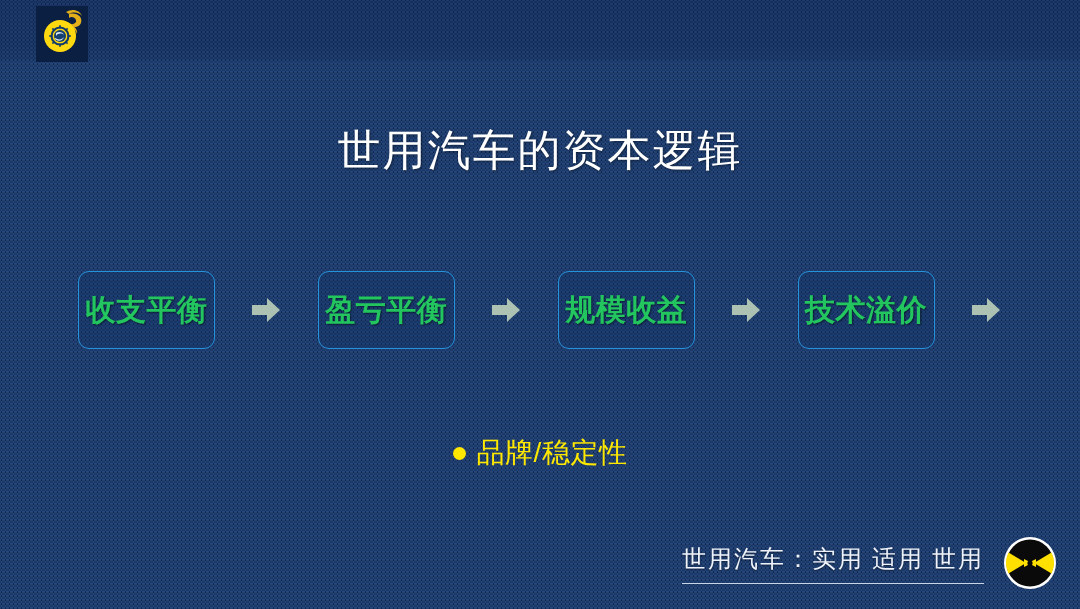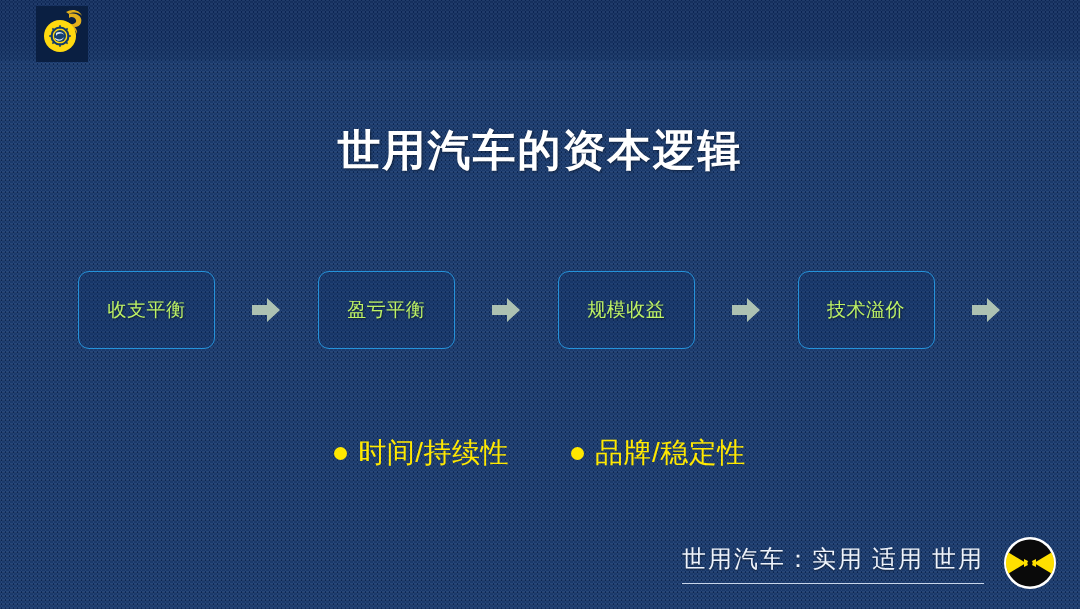--- a/index.html
+++ b/index.html
@@ -77,21 +77,21 @@
     z-index:2;
     text-shadow:0 1px 1px rgba(0,0,0,.5);
   }
 
   
   .slide-title{
     position:absolute; left:0; top:122px;
     width:1080px;
     text-align:center;
     font-size:43px;
-    font-weight:bold;
+    font-weight:normal;
     color:#ffffff;
     letter-spacing:2px;
     z-index:3;
     text-shadow:1px 1px 3px rgba(0,0,0,.45);
   }
 
   
   .flow{
     position:absolute; left:78px; top:271px;
     width:924px; height:78px;
@@ -103,23 +103,23 @@
 
   .flow-box{
     flex:0 0 auto;
     width:137px; height:78px;
     border:1.4px solid #2592da;
     border-radius:11px;
     display:flex; align-items:center; justify-content:center;
     background:rgba(13,45,95,.25);
   }
   .flow-box-label{
-    font-size:19px;
-    font-weight:normal;
-    color:#bef264;
+    font-size:30px;
+    font-weight:bold;
+    color:#22c55e;
     letter-spacing:.5px;
     white-space:nowrap;
     text-shadow:1px 1px 2px rgba(0,0,0,.5);
   }
 
   .flow-arrow{
     flex:0 0 auto;
     width:32px; height:30px;
     display:block;
   }
@@ -250,24 +250,20 @@
 
     <svg class="flow-arrow" viewBox="0 0 32 30">
       <path d="M2 10 H17 V3 L30 15 L17 27 V20 H2 Z" fill="#adc2b2"></path>
     </svg>
 
 
   </div>
 
   <div class="bullets">
 
-    <div class="bullet-item">
-      <span class="bullet-dot"></span>
-      <span class="bullet-label">时间/持续性</span>
-    </div>
 
 
     <div class="bullet-item">
       <span class="bullet-dot"></span>
       <span class="bullet-label">品牌/稳定性</span>
     </div>
 
   </div>
 
   <div class="footer">

